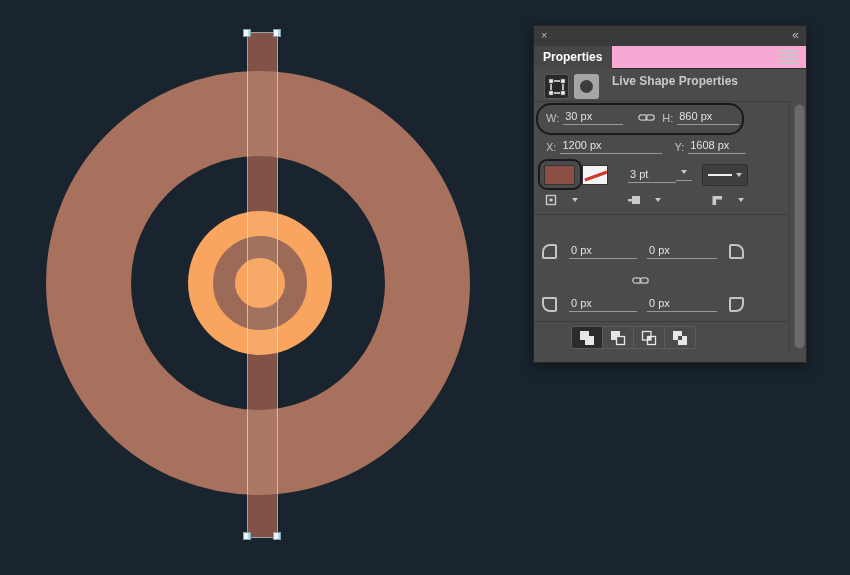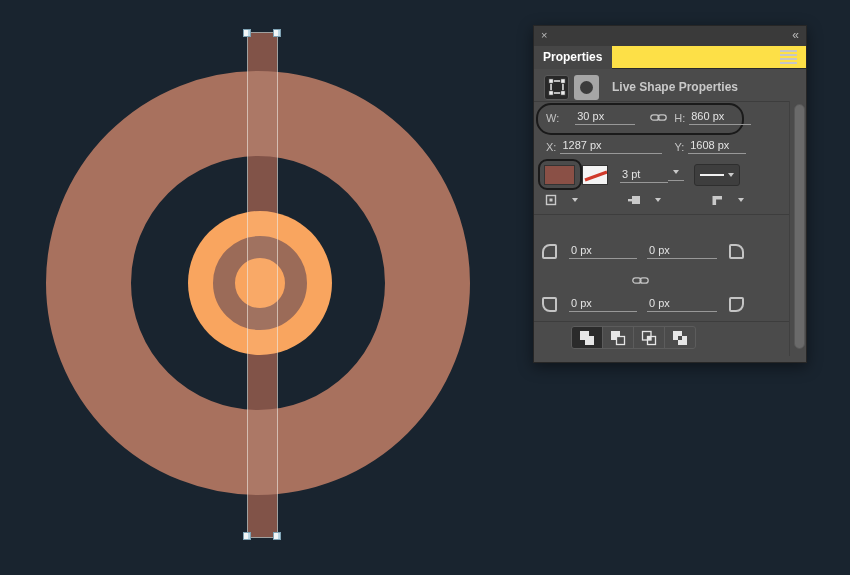--- a/index.html
+++ b/index.html
@@ -21,33 +21,33 @@
   .handle { width:8px; height:8px; background:#f3f6f7; border:1px solid #7fa3b5;
             box-shadow:inset -2px 0 0 rgba(140,190,215,.55); }
 
   
   .panel { left:533px; top:25px; width:274px; height:338px; background:#4b4b4b;
            border:1px solid #262626; box-shadow:0 4px 14px rgba(0,0,0,.45);
            color:#cfcfcf; font-size:11px; }
   .panel-topstrip { position:absolute; left:0; top:0; width:100%; height:20px; background:#3a3a3a; }
   .close-x { position:absolute; left:7px; top:3px; color:#b9b9b9; font-size:11px; line-height:13px; }
   .collapse { position:absolute; right:8px; top:2px; color:#b9b9b9; font-size:12px; letter-spacing:-1px; }
-  .tabbar { position:absolute; left:0; top:20px; width:100%; height:23px; background:#fde047;
+  .tabbar { position:absolute; left:0; top:20px; width:100%; height:23px; background:#f9a8d4;
             border-bottom:1px solid #2a2a2a; }
   .tab { position:absolute; left:0; top:0; width:78px; height:23px; background:#464646;
          color:#fff; font-weight:bold; font-size:12px; line-height:23px; padding-left:9px; }
   .hamburger { position:absolute; right:9px; top:4px; width:17px; height:14px; }
   .hamburger i { position:absolute; left:0; width:17px; height:2px; background:#c6c6c6; }
   .hamburger i:nth-child(1){top:0} .hamburger i:nth-child(2){top:4px}
   .hamburger i:nth-child(3){top:8px} .hamburger i:nth-child(4){top:12px}
 
   .content { position:absolute; left:0; top:43px; width:100%; height:295px; }
   .divider { position:absolute; left:0; width:255px; height:1px; background:#3d3d3d; }
 
-  .shape-row { position:absolute; left:10px; top:5px; height:26px; display:flex; align-items:center; }
+  .shape-row { position:absolute; left:10px; top:5px; height:26px; display:flex; }
   .icon-btn { width:25px; height:25px; border-radius:3px; display:flex; align-items:center;
               justify-content:center; margin-right:5px; }
   .icon-btn.sel { background:#282828; border:1px solid #5a5a5a; }
   .icon-btn.circle-btn { background:#a6a6a6; }
   .circle-glyph { width:13px; height:13px; border-radius:50%; background:#3c3c3c; }
   .section-title { font-weight:bold; color:#c9c9c9; font-size:12px; margin-left:8px; }
 
   .lbl { color:#c2c2c2; }
   .field { border-bottom:1px solid #989898; color:#e3e3e3; padding:0 2px 2px 2px; }
 
@@ -142,46 +142,46 @@
         </div>
         <span class="section-title">Live Shape Properties</span>
       </div>
 
       <div class="divider" style="top:32px;"></div>
 
       <div class="wh-annot"></div>
 
       <div class="wh-row">
         <span class="lbl">W:</span>
-        <span class="field" style="width:60px;margin:0 8px 0 16px;">30 px</span>
+        <span class="field" style="width:60px;margin:0 8px 0 4px;">30 px</span>
         <svg width="17" height="9" viewBox="0 0 17 9" style="margin:0 7px;">
           <rect x="0.8" y="1.8" width="8.2" height="5.4" rx="2.7" fill="none" stroke="#c4c4c4" stroke-width="1.3"></rect>
           <rect x="8" y="1.8" width="8.2" height="5.4" rx="2.7" fill="none" stroke="#c4c4c4" stroke-width="1.3"></rect>
         </svg>
         <span class="lbl">H:</span>
         <span class="field" style="width:62px;margin-left:4px;">860 px</span>
       </div>
 
       <div class="xy-row">
         <span class="lbl">X:</span>
-        <span class="field" style="width:102px;margin:0 8px 0 4px;">1287 px</span>
+        <span class="field" style="width:102px;margin:0 8px 0 4px;">1200 px</span>
         <span class="lbl" style="margin-left:4px;">Y:</span>
         <span class="field" style="width:58px;margin-left:4px;">1608 px</span>
       </div>
 
       <div class="swatch-annot"></div>
 
       <div class="stroke-row">
         <div class="fill-swatch" style="background-color: rgb(138, 80, 70);"></div>
         <div class="nostroke-swatch">
           <svg width="26" height="20" viewBox="0 0 26 20">
             <line x1="2" y1="14" x2="24" y2="6" stroke="#d03a2b" stroke-width="3.2"></line>
           </svg>
         </div>
-        <span class="field" style="width:48px;margin-left:12px;">3 pt</span>
+        <span class="field" style="width:48px;margin-left:20px;">3 pt</span>
         <span class="field" style="width:16px;display:flex;justify-content:center;padding-bottom:6px;">
             <span class="chev"></span>
           </span>
         <div class="stroke-style-btn" style="margin-left:10px;">
           <span class="stroke-line"></span>
           <span class="chev"></span>
         </div>
       </div>
 
       <div class="opt-row">

